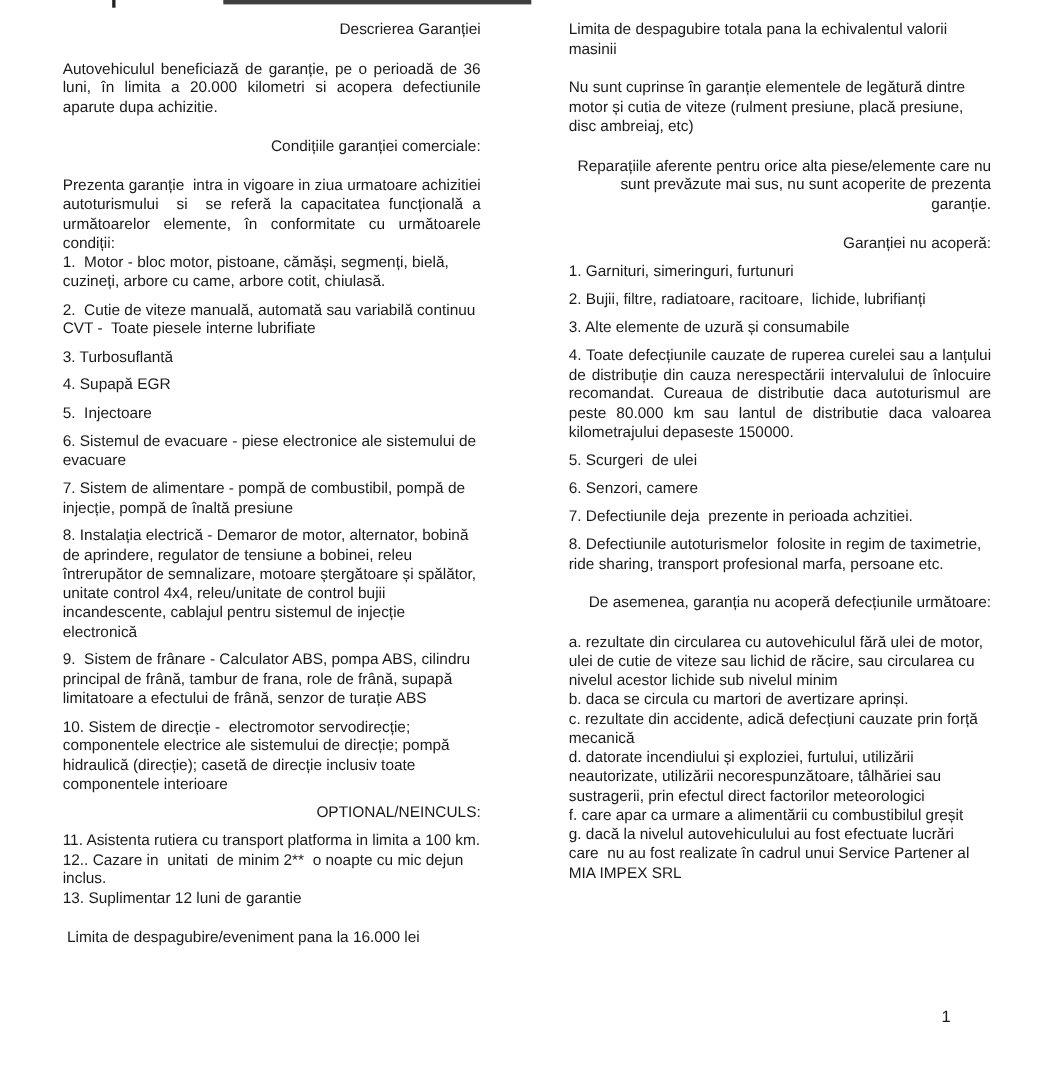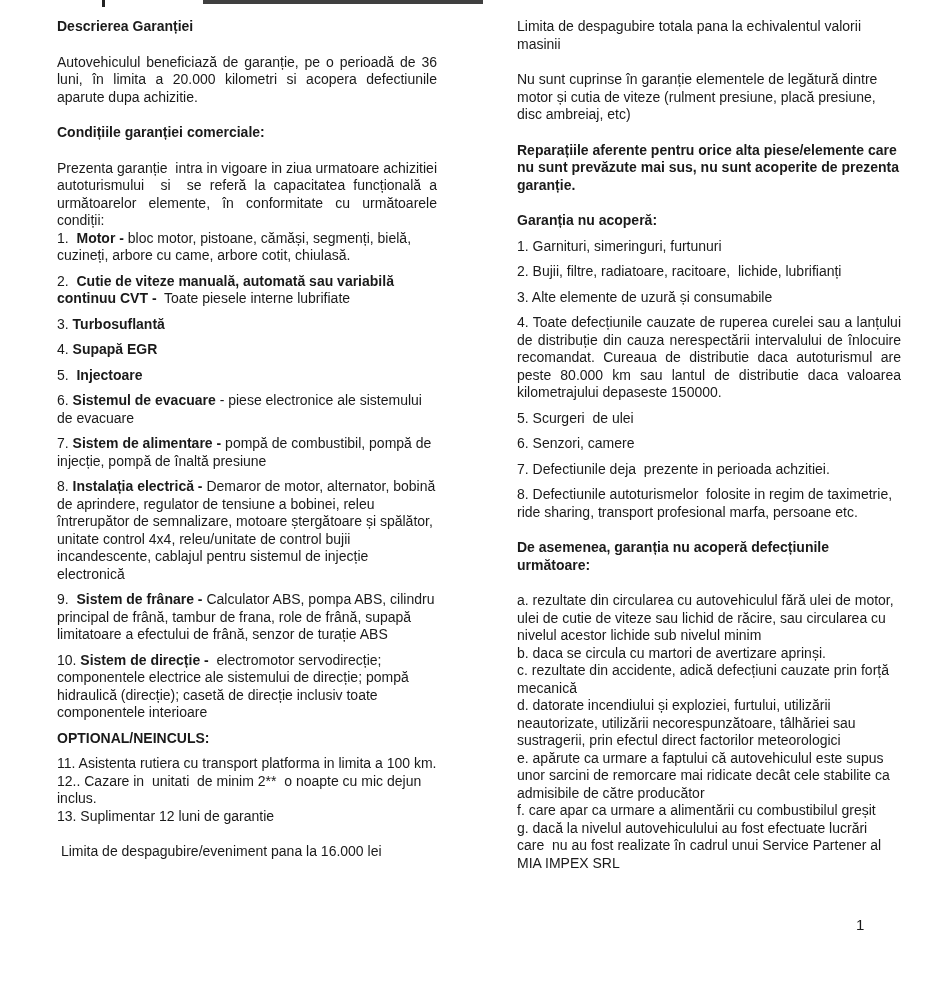--- a/index.html
+++ b/index.html
@@ -12,21 +12,21 @@
     overflow: hidden;
   }
   .page { position: absolute; inset: 0; }
   .col {
     position: absolute; top: 18px;
     font-size: 14px; line-height: 17.5px;
   }
   .col-left  { left: 57px;  width: 380px; }
   .col-right { left: 517px; width: 384px; }
   p { margin: 0; }
-  .bold, .b { font-weight: bold; }
+  .bold, .b { font-weight: normal; text-align: right; }
   .just { text-align: justify; }
   .gap-para    { margin-top: 18px; }
   .gap-item    { margin-top: 8px; }
   .gap-item-lg { }
   .gap-none    { margin-top: 0; }
   .top-bar {
     position: absolute; left: 203px; top: 0;
     width: 280px; height: 4px; background: #3f3f3f;
   }
   .top-tick {
@@ -65,34 +65,33 @@
     <p class="gap-item">11. Asistenta rutiera cu transport platforma in limita a 100 km.</p>
     <p class="gap-item-lg">12.. Cazare in&nbsp; unitati&nbsp; de minim 2**&nbsp; o noapte cu mic dejun inclus.</p>
     <p class="gap-none">13. Suplimentar 12 luni de garantie</p>
     <p class="gap-para">&nbsp;Limita de despagubire/eveniment pana la 16.000 lei</p>
   </div>
 
   <div class="col col-right">
     <p>Limita de despagubire totala pana la echivalentul valorii masinii</p>
     <p class="gap-para">Nu sunt cuprinse în garanție elementele de legătură dintre motor și cutia de viteze (rulment presiune, placă presiune, disc ambreiaj, etc)</p>
     <p class="bold gap-para">Reparațiile aferente pentru orice alta piese/elemente care nu sunt prevăzute mai sus, nu sunt acoperite de prezenta garanție.</p>
-    <p class="bold gap-para">Garanția nu acoperă:</p>
+    <p class="bold gap-para">Garanției nu acoperă:</p>
     <p class="gap-item">1. Garnituri, simeringuri, furtunuri</p>
     <p class="gap-item">2. Bujii, filtre, radiatoare, racitoare,&nbsp; lichide, lubrifianți</p>
     <p class="gap-item">3. Alte elemente de uzură și consumabile</p>
     <p class="just gap-item">4. Toate defecțiunile cauzate de ruperea curelei sau a lanțului de distribuție din cauza nerespectării intervalului de înlocuire recomandat. Cureaua de distributie daca autoturismul are peste 80.000 km sau lantul de distributie daca valoarea kilometrajului depaseste 150000.</p>
     <p class="gap-item">5. Scurgeri&nbsp; de ulei</p>
     <p class="gap-item">6. Senzori, camere</p>
     <p class="gap-item">7. Defectiunile deja&nbsp; prezente in perioada achzitiei.</p>
     <p class="gap-item">8. Defectiunile autoturismelor&nbsp; folosite in regim de taximetrie, ride sharing, transport profesional marfa, persoane etc.</p>
     <p class="bold gap-para">De asemenea, garanția nu acoperă defecțiunile următoare:</p>
     <p class="gap-para">a. rezultate din circularea cu autovehiculul fără ulei de motor, ulei de cutie de viteze sau lichid de răcire, sau circularea cu nivelul acestor lichide sub nivelul minim</p>
     <p class="gap-none">b. daca se circula cu martori de avertizare aprinși.</p>
     <p class="gap-none">c. rezultate din accidente, adică defecțiuni cauzate prin forță mecanică</p>
     <p class="gap-none">d. datorate incendiului și exploziei, furtului, utilizării neautorizate, utilizării necorespunzătoare, tâlhăriei sau sustragerii, prin efectul direct factorilor meteorologici</p>
-    <p class="gap-none">e. apărute ca urmare a faptului că autovehiculul este supus unor sarcini de remorcare mai ridicate decât cele stabilite ca admisibile de către producător</p>
     <p class="gap-none">f. care apar ca urmare a alimentării cu combustibilul greșit</p>
     <p class="gap-none">g. dacă la nivelul autovehiculului au fost efectuate lucrări care&nbsp; nu au fost realizate în cadrul unui Service Partener al MIA IMPEX SRL</p>
   </div>
 
   <div class="pagenum">1</div>
 
 </div>
 
 </body></html>

